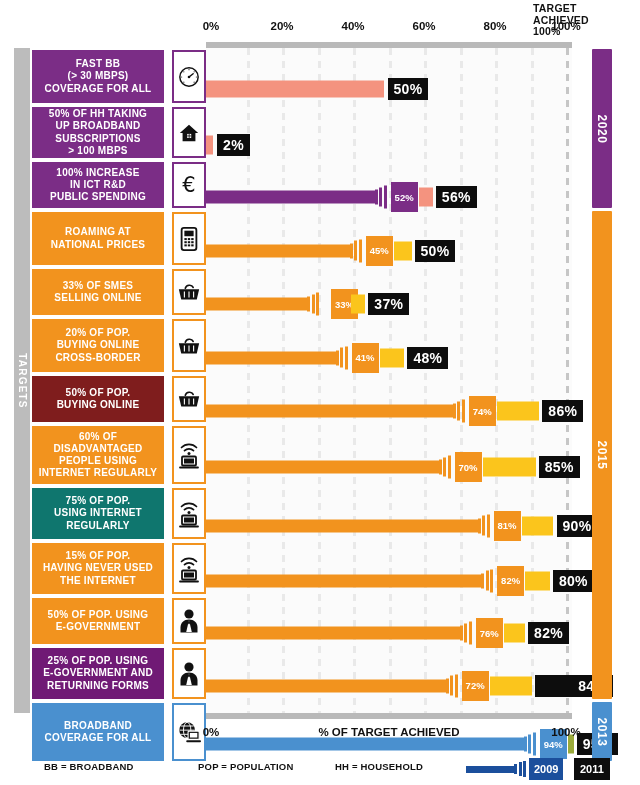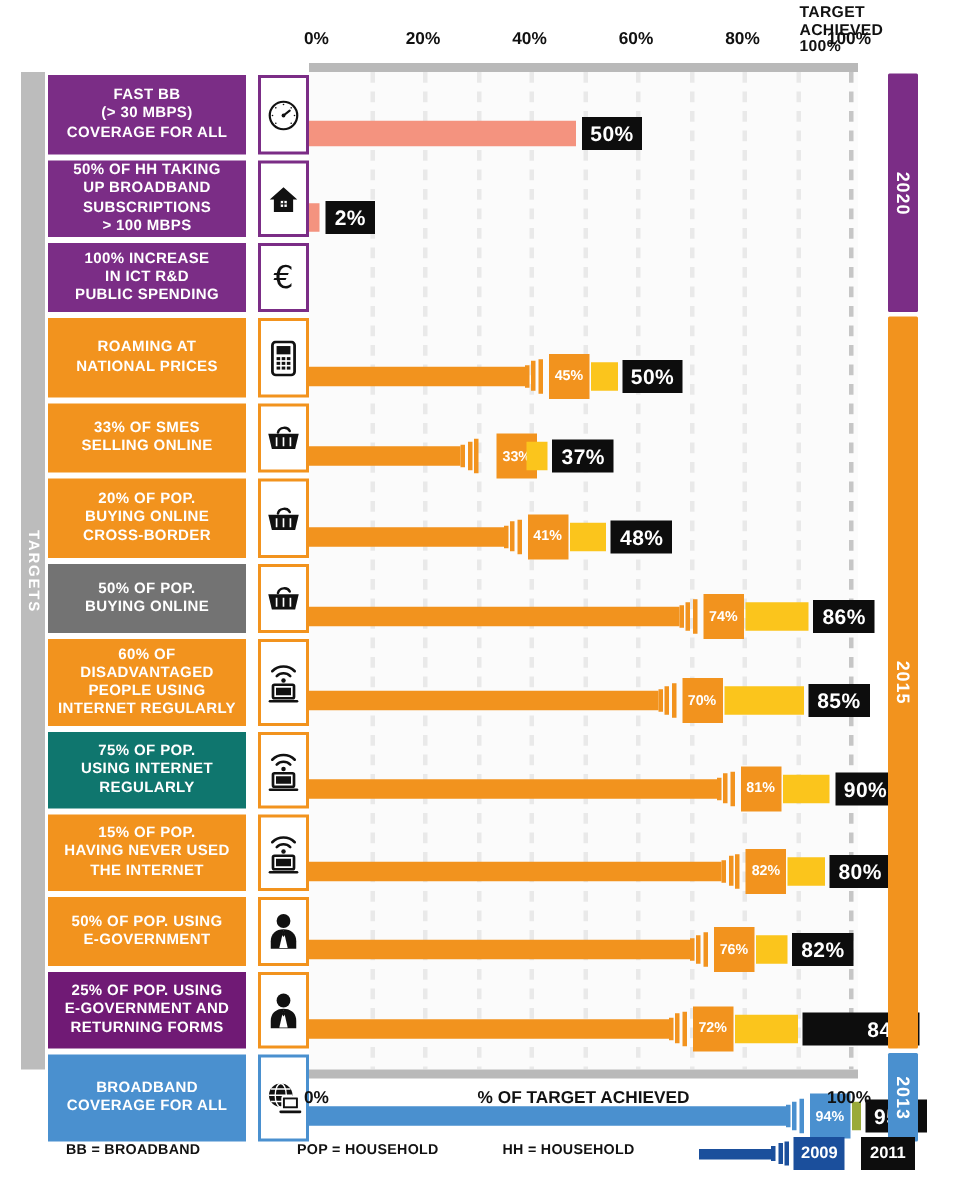--- a/index.html
+++ b/index.html
@@ -247,20 +247,31 @@
         <div class="row-label" style="background: rgb(123, 45, 134); top: 2px; height: 46px;">
           <div style="white-space: pre-line;">100% INCREASE
 IN ICT R&amp;D
 PUBLIC SPENDING</div>
         </div>
         <div class="row-icon" style="border-color: rgb(123, 45, 134);">
           <svg width="24" height="24" viewBox="0 0 24 24">
             <text x="12" y="19" font-family="DejaVu Sans, sans-serif" font-size="21" text-anchor="middle" fill="#111">€</text>
           </svg>
         </div>
+        <div class="bar-wrap">
+          <div class="bar-stem" style="background: rgb(123, 45, 134); width: 168.6px;"></div>
+          <div class="plug" style="left: 168.6px;">
+            <i style="background: rgb(123, 45, 134);"></i>
+            <i style="background: rgb(123, 45, 134);"></i>
+            <i style="background: rgb(123, 45, 134);"></i>
+          </div>
+          <div class="val-2009" style="left: 184.6px; background: rgb(123, 45, 134);">52%</div>
+          <div class="delta" style="left: 212.6px; width: 14.2px; background: rgb(244, 147, 127);"></div>
+          <div class="val-2011" style="left: 229.8px;">56%</div>
+        </div>
       </div>
       <div class="row" style="top: 210px; height: 57px;">
         <div class="row-label" style="background: rgb(242, 147, 30); top: 2px; height: 53px;">
           <div style="white-space: pre-line;">ROAMING AT
 NATIONAL PRICES</div>
         </div>
         <div class="row-icon" style="border-color: rgb(242, 147, 30);">
           <svg width="20" height="24" viewBox="0 0 18 26">
             <rect x="1" y="1" width="16" height="24" rx="2.5" fill="none" stroke="#111" stroke-width="2"></rect>
             <rect x="4" y="4" width="10" height="6" fill="#111"></rect>
@@ -340,21 +351,21 @@
             <i style="background: rgb(242, 147, 30);"></i>
             <i style="background: rgb(242, 147, 30);"></i>
             <i style="background: rgb(242, 147, 30);"></i>
           </div>
           <div class="val-2009" style="left: 145.55px; background: rgb(242, 147, 30);">41%</div>
           <div class="delta" style="left: 173.55px; width: 24.85px; background: rgb(251, 197, 28);"></div>
           <div class="val-2011" style="left: 201.4px;">48%</div>
         </div>
       </div>
       <div class="row" style="top: 374px; height: 50px;">
-        <div class="row-label" style="background: #737373; top: 2px; height: 46px;">
+        <div class="row-label" style="background: #7f1d1d; top: 2px; height: 46px;">
           <div style="white-space: pre-line;">50% OF POP.
 BUYING ONLINE</div>
         </div>
         <div class="row-icon" style="border-color: rgb(242, 147, 30);">
           <svg width="24" height="20" viewBox="0 0 26 20">
             <path d="M9 6 C10 2, 16 1.5, 17.5 5" fill="none" stroke="#111" stroke-width="1.8" stroke-linecap="round"></path>
             <path d="M2 7 h22 l-2.6 11 H4.6 Z" fill="#111"></path>
             <g stroke="#fff" stroke-width="1.2">
               <path d="M8 9.5 v6.5"></path>
               <path d="M13 9.5 v6.5"></path>
@@ -561,21 +572,21 @@
     </div>
 
   <div class="axis-bottom">
     <div class="tick" style="left:211px">0%</div>
     <div class="axis-title">% OF TARGET ACHIEVED</div>
     <div class="tick" style="left:566px">100%</div>
   </div>
 
   <div class="legend">
     <div class="note" style="left:44px">BB = BROADBAND</div>
-    <div class="note" style="left:198px">POP = HOUSEHOLD</div>
+    <div class="note" style="left:198px">POP = POPULATION</div>
     <div class="note" style="left:335px">HH = HOUSEHOLD</div>
     <div class="legend-swatch">
       <div class="legend-stem"></div>
       <div class="legend-plug">
           <i></i>
           <i></i>
           <i></i>
         </div>
       <div class="legend-2009">2009</div>
       <div class="legend-2011">2011</div>

